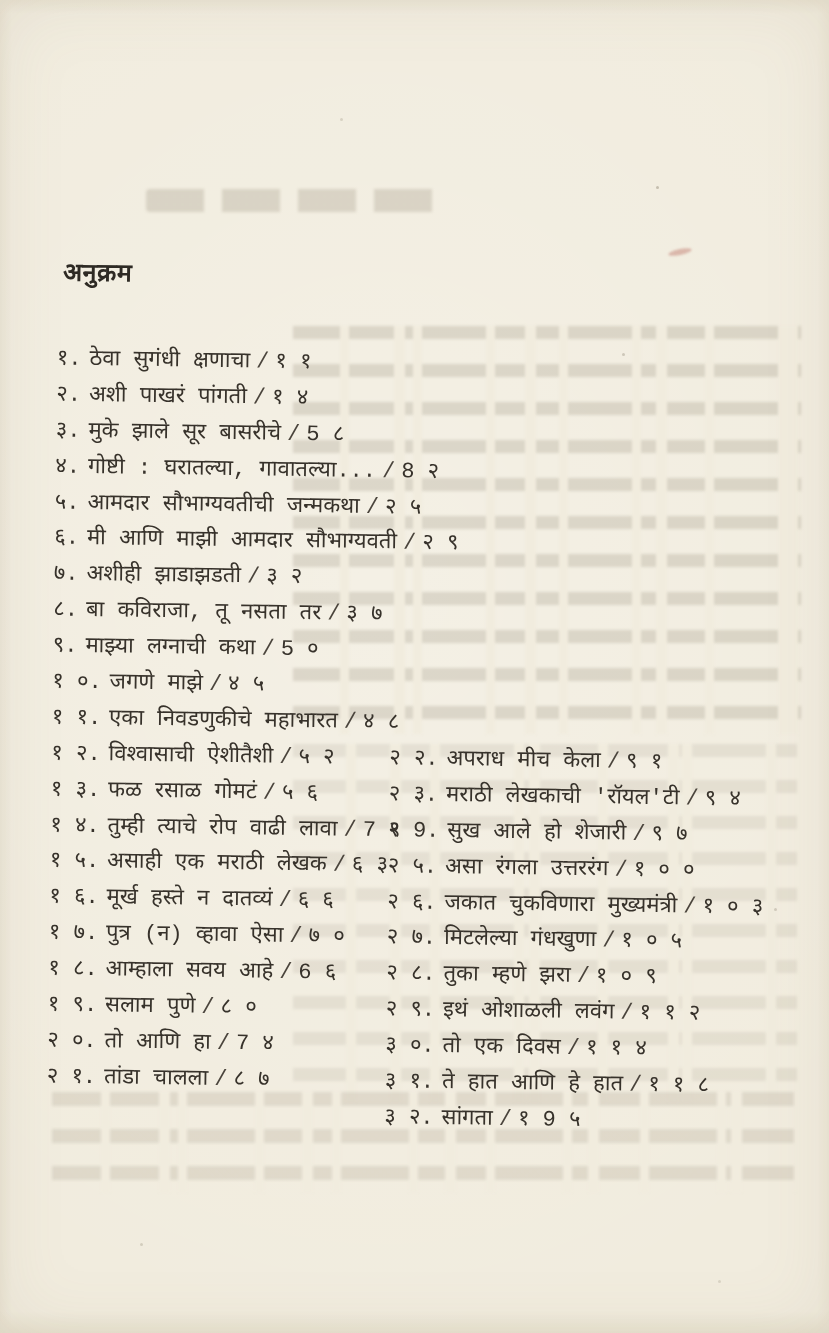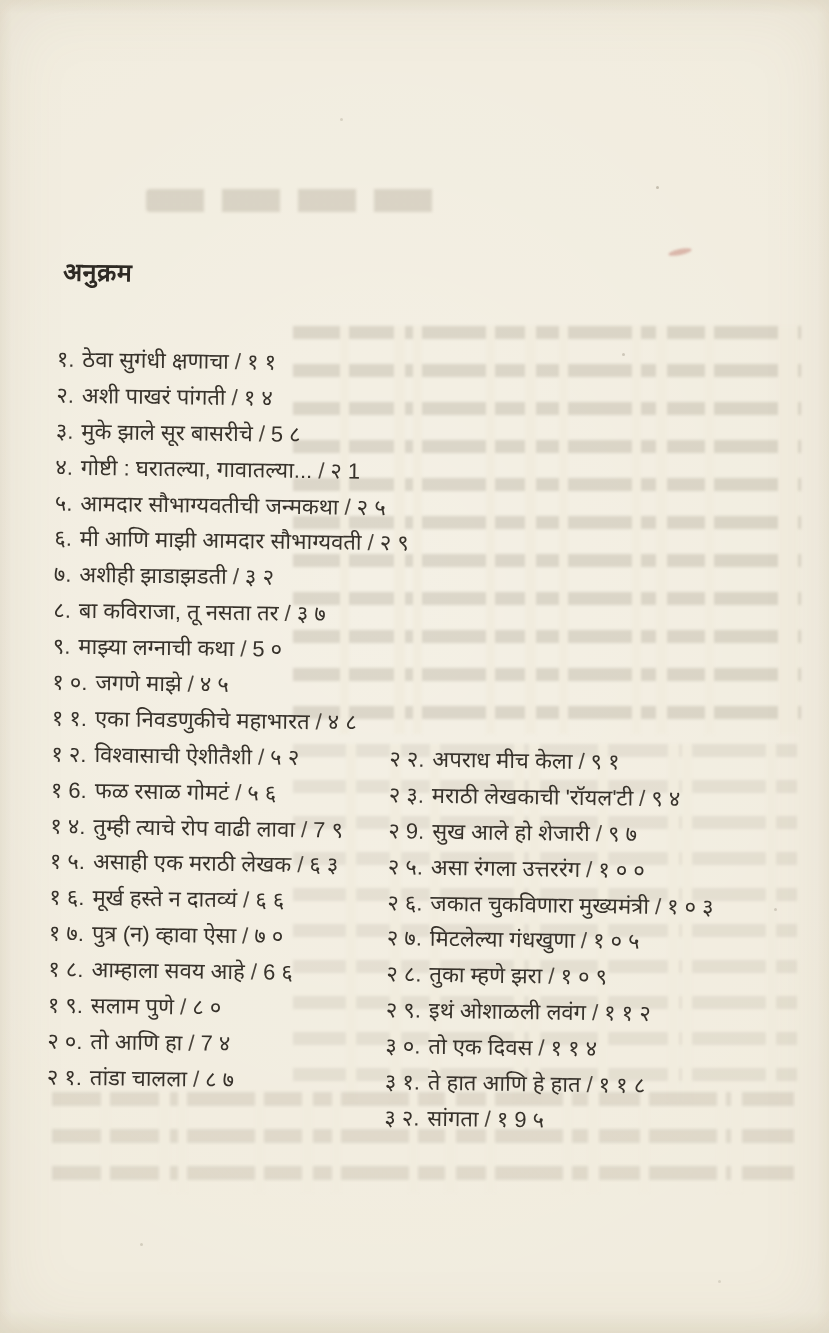--- a/index.html
+++ b/index.html
@@ -8,21 +8,21 @@
     width:829px;height:1333px;
     margin:0 auto;
     background-color:#f1ecde;
     background-image:
       radial-gradient(130% 95% at 46% 44%, rgba(255,255,255,0.22), rgba(255,255,255,0) 62%),
       linear-gradient(180deg, #e9e3d2 0px, rgba(233,227,210,0) 14px),
       linear-gradient(0deg, #e7e1cf 0px, rgba(231,225,207,0) 22px),
       linear-gradient(90deg, #eae4d4 0px, rgba(234,228,212,0) 12px),
       linear-gradient(270deg, #ece6d6 0px, rgba(236,230,214,0) 12px);
     overflow:hidden;
-    font-family:Liberation Sans, sans-serif;
+    font-family:Liberation Mono, monospace;
     color:#36312a;
   }
   .page::after{ 
     content:"";position:absolute;inset:0;pointer-events:none;
     box-shadow:inset 0 0 70px rgba(135,120,90,0.10);
   }
   .tilt{position:absolute;inset:0;transform:rotate(0.8deg);transform-origin:90px 280px;}
 
   .heading{
     position:absolute;left:63px;top:254px;margin:0;
@@ -94,30 +94,30 @@
   <div class="pink-mark"></div>
   <div class="specks"></div>
 
   <div class="tilt">
     <h1 class="heading">अनुक्रम</h1>
 
     <ol class="col col-left">
         <li><span class="num">१.</span><span class="title">ठेवा सुगंधी क्षणाचा</span><span class="sep">/</span><span class="pgno">१ १</span></li>
         <li><span class="num">२.</span><span class="title">अशी पाखरं पांगती</span><span class="sep">/</span><span class="pgno">१ ४</span></li>
         <li><span class="num">३.</span><span class="title">मुके झाले सूर बासरीचे</span><span class="sep">/</span><span class="pgno">5 ८</span></li>
-        <li><span class="num">४.</span><span class="title">गोष्टी : घरातल्या, गावातल्या...</span><span class="sep">/</span><span class="pgno">२ 1</span></li>
+        <li><span class="num">४.</span><span class="title">गोष्टी : घरातल्या, गावातल्या...</span><span class="sep">/</span><span class="pgno">8 २</span></li>
         <li><span class="num">५.</span><span class="title">आमदार सौभाग्यवतीची जन्मकथा</span><span class="sep">/</span><span class="pgno">२ ५</span></li>
         <li><span class="num">६.</span><span class="title">मी आणि माझी आमदार सौभाग्यवती</span><span class="sep">/</span><span class="pgno">२ ९</span></li>
         <li><span class="num">७.</span><span class="title">अशीही झाडाझडती</span><span class="sep">/</span><span class="pgno">३ २</span></li>
         <li><span class="num">८.</span><span class="title">बा कविराजा, तू नसता तर</span><span class="sep">/</span><span class="pgno">३ ७</span></li>
         <li><span class="num">९.</span><span class="title">माझ्या लग्नाची कथा</span><span class="sep">/</span><span class="pgno">5 ०</span></li>
         <li><span class="num">१ ०.</span><span class="title">जगणे माझे</span><span class="sep">/</span><span class="pgno">४ ५</span></li>
         <li><span class="num">१ १.</span><span class="title">एका निवडणुकीचे महाभारत</span><span class="sep">/</span><span class="pgno">४ ८</span></li>
         <li><span class="num">१ २.</span><span class="title">विश्वासाची ऐशीतैशी</span><span class="sep">/</span><span class="pgno">५ २</span></li>
-        <li><span class="num">१ 6.</span><span class="title">फळ रसाळ गोमटं</span><span class="sep">/</span><span class="pgno">५ ६</span></li>
+        <li><span class="num">१ ३.</span><span class="title">फळ रसाळ गोमटं</span><span class="sep">/</span><span class="pgno">५ ६</span></li>
         <li><span class="num">१ ४.</span><span class="title">तुम्ही त्याचे रोप वाढी लावा</span><span class="sep">/</span><span class="pgno">7 ९</span></li>
         <li><span class="num">१ ५.</span><span class="title">असाही एक मराठी लेखक</span><span class="sep">/</span><span class="pgno">६ ३</span></li>
         <li><span class="num">१ ६.</span><span class="title">मूर्ख हस्ते न दातव्यं</span><span class="sep">/</span><span class="pgno">६ ६</span></li>
         <li><span class="num">१ ७.</span><span class="title">पुत्र (न) व्हावा ऐसा</span><span class="sep">/</span><span class="pgno">७ ०</span></li>
         <li><span class="num">१ ८.</span><span class="title">आम्हाला सवय आहे</span><span class="sep">/</span><span class="pgno">6 ६</span></li>
         <li><span class="num">१ ९.</span><span class="title">सलाम पुणे</span><span class="sep">/</span><span class="pgno">८ ०</span></li>
         <li><span class="num">२ ०.</span><span class="title">तो आणि हा</span><span class="sep">/</span><span class="pgno">7 ४</span></li>
         <li><span class="num">२ १.</span><span class="title">तांडा चालला</span><span class="sep">/</span><span class="pgno">८ ७</span></li>
       </ol>
 

